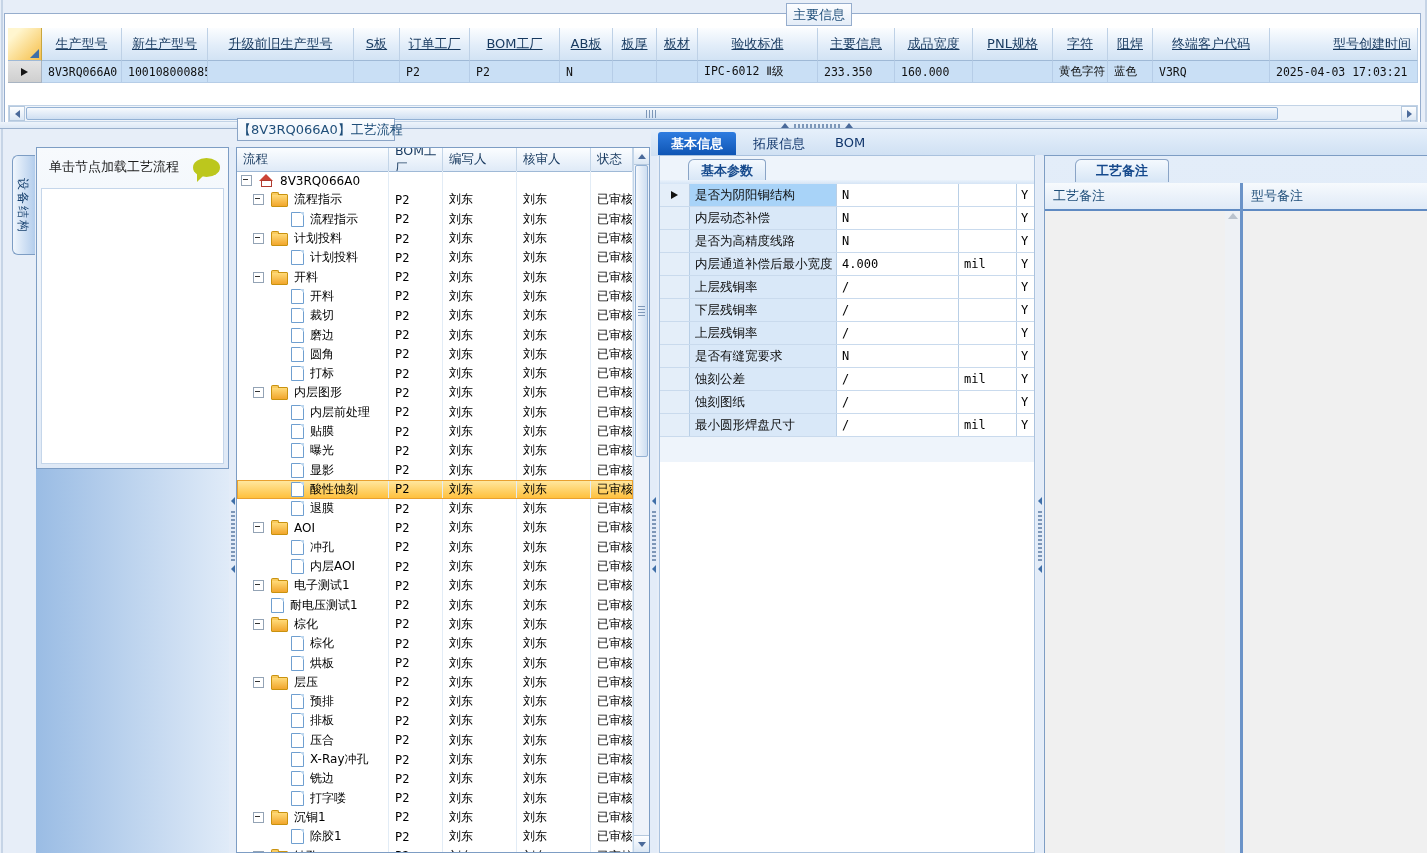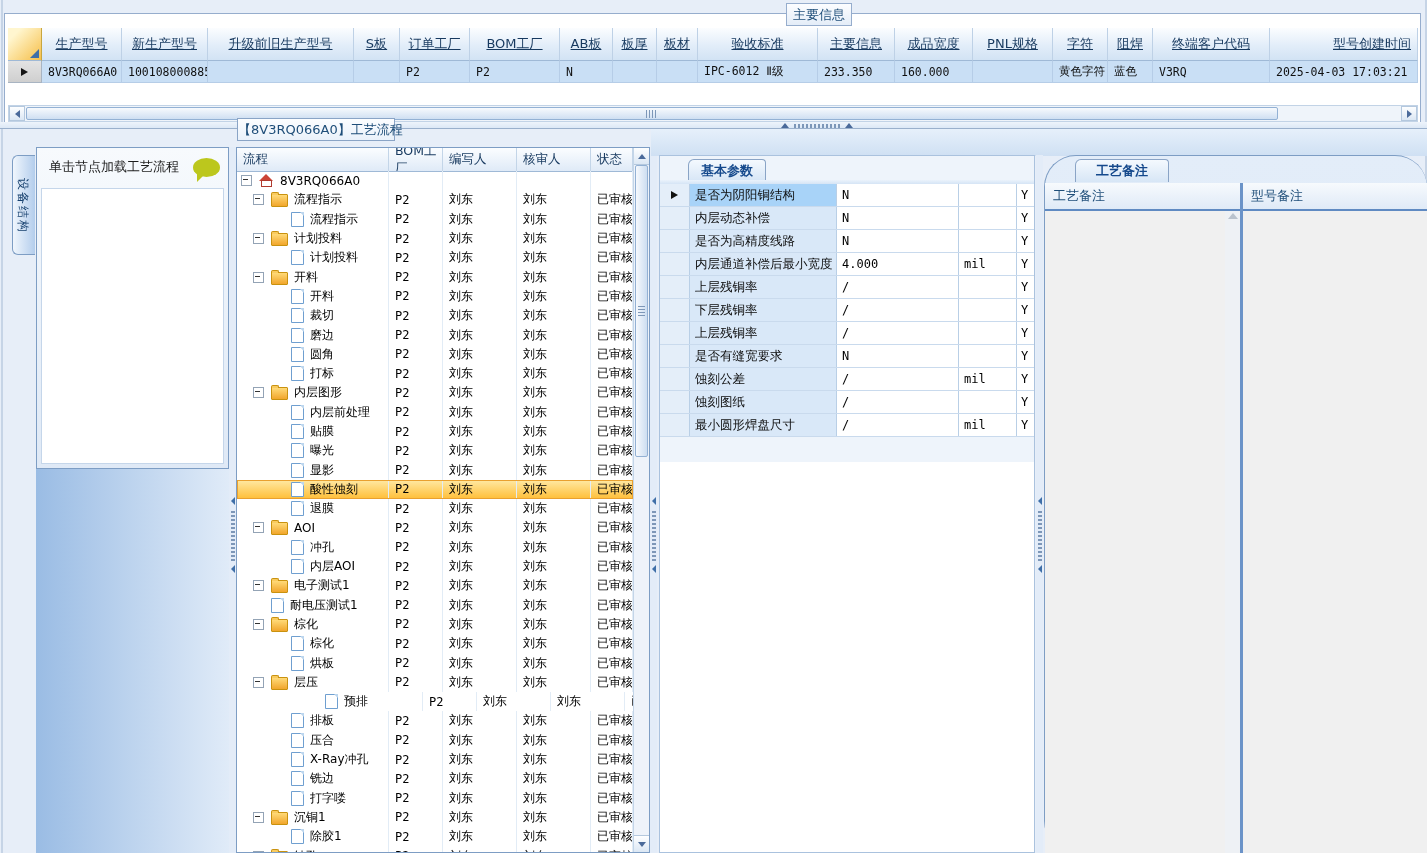--- a/index.html
+++ b/index.html
@@ -155,21 +155,21 @@
   .pg-val{width:122px;font-size:12px;padding-left:5px;border-right:1px solid #b9cfe6;
     display:flex;align-items:center;box-sizing:border-box;flex:none;}
   .pg-unit{width:58px;font-size:12px;padding-left:5px;border-right:1px solid #b9cfe6;
     display:flex;align-items:center;box-sizing:border-box;flex:none;}
   .pg-flag{width:17px;font-size:12px;padding-left:4px;display:flex;align-items:center;
     box-sizing:border-box;flex:none;}
   .pg-fill{position:absolute;left:0;top:306px;right:0;bottom:0;background:#fff;}
   
   .notes-panel{position:absolute;left:1044px;top:155px;width:383px;height:698px;
     background:linear-gradient(#e3edf9,#d5e4f4);border-left:1px solid #7d9dc4;border-top:1px solid #7d9dc4;
-    box-sizing:border-box;border-radius:32px;}
+    box-sizing:border-box;}
   .notes-tab{left:30px;top:3px;width:94px;height:23px;line-height:22px;}
   .note-heads{position:absolute;left:0;top:27px;right:0;height:28px;display:flex;}
   .note-h{background:linear-gradient(#f7fafd,#dfeaf7);border-bottom:2px solid #5f8ac2;color:#1f4e79;
     font-size:13px;display:flex;align-items:center;padding-left:8px;box-sizing:border-box;flex:none;}
   .note-body1{position:absolute;left:0;top:55px;width:180px;bottom:0;background:#f0f0f0;}
   .note-scroll{position:absolute;left:180px;top:55px;width:15px;bottom:0;background:#eef1f5;}
   .note-scroll .nsb-up{position:absolute;top:2px;left:3px;width:0;height:0;
     border-bottom:6px solid #b9c2cd;border-left:5px solid transparent;border-right:5px solid transparent;}
   .note-div{position:absolute;left:195px;top:27px;width:3px;bottom:0;background:#6b93c8;}
   .note-body2{position:absolute;left:198px;top:55px;right:0;bottom:0;background:#f0f0f0;}
@@ -550,21 +550,21 @@
           <div class="exp"></div>
           <div class="ic ic-folder"></div>
           <div class="tlabel">层压</div>
         </div>
         <div class="tcell mono" style="width: 54px;">P2</div>
         <div class="tcell" style="width: 74px;">刘东</div>
         <div class="tcell" style="width: 74px;">刘东</div>
         <div class="tcell" style="width: 42px;">已审核</div>
       </div>
       <div class="trow">
-        <div class="tname" style="padding-left: 54px; margin-left: 34px;">
+        <div class="tname" style="padding-left: 54px;">
           <div class="ic ic-file"></div>
           <div class="tlabel">预排</div>
         </div>
         <div class="tcell mono" style="width: 54px;">P2</div>
         <div class="tcell" style="width: 74px;">刘东</div>
         <div class="tcell" style="width: 74px;">刘东</div>
         <div class="tcell" style="width: 42px;">已审核</div>
       </div>
       <div class="trow">
         <div class="tname" style="padding-left: 54px;">
@@ -663,20 +663,25 @@
 <div class="vsplit" style="left:650px;top:147px;height:706px;">
   <div class="vs-handle" style="top:350px;">
     <span class="tri-l2"></span>
     <span class="vs-dots"></span>
     <span class="tri-l2"></span>
   </div>
 </div>
 
 <div class="detail-band"></div>
 <div class="detail-panel">
+  <div class="dtabs" id="detail-tabs">
+      <div class="dtab selected">基本信息</div>
+      <div class="dtab">拓展信息</div>
+      <div class="dtab">BOM</div>
+    </div>
   <div class="detail-inner">
     <div class="inner-tab param-tab">基本参数</div>
     <div class="param-strip"></div>
     <div class="param-grid">
       <div id="param-rows">
           <div class="pg-row selected">
             <div class="pg-rgut">
               <div class="arrow-right"></div>
             </div>
             <div class="pg-item">是否为阴阳铜结构</div>

